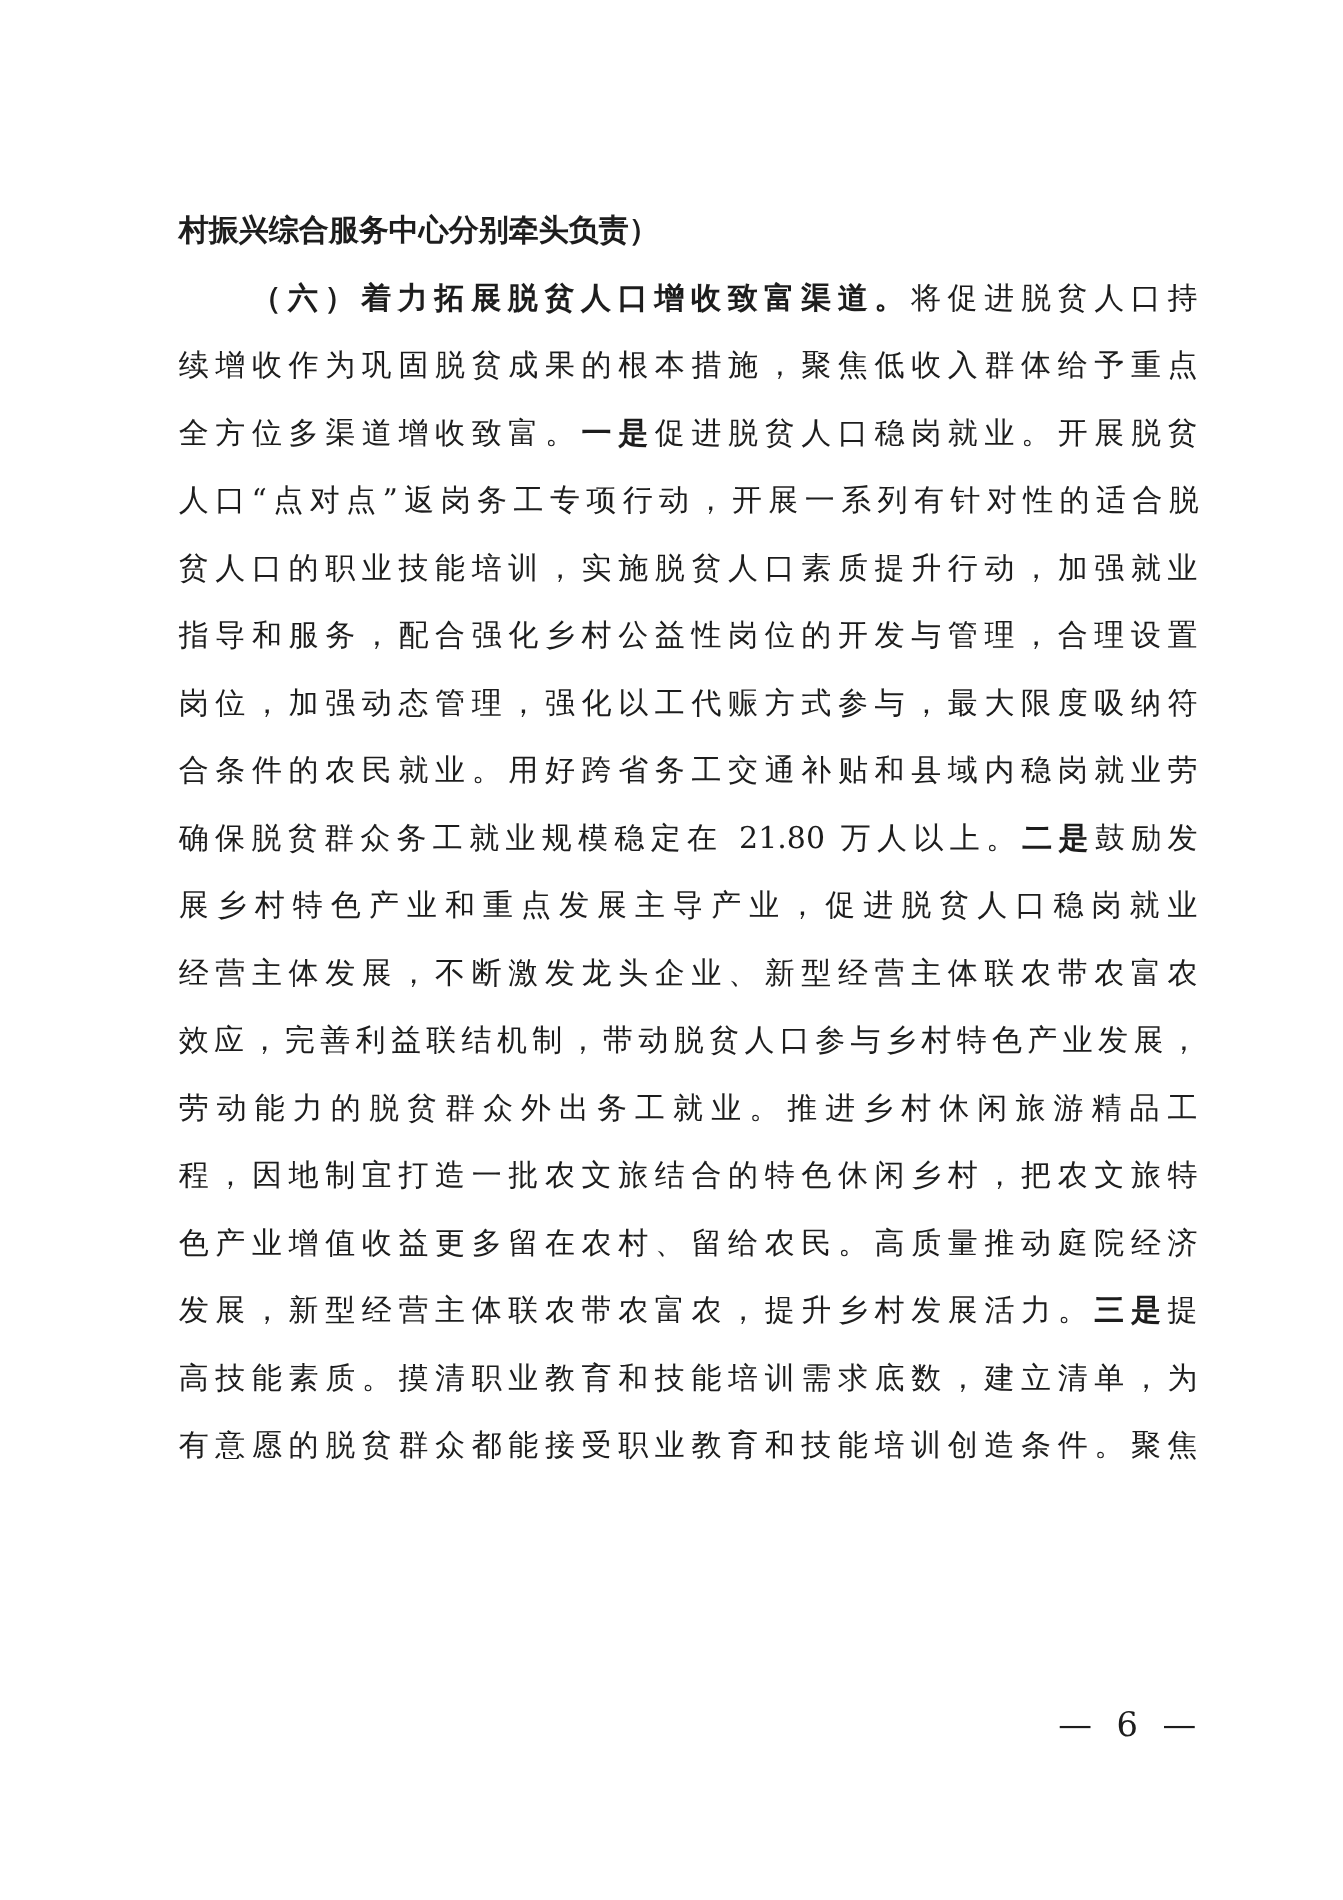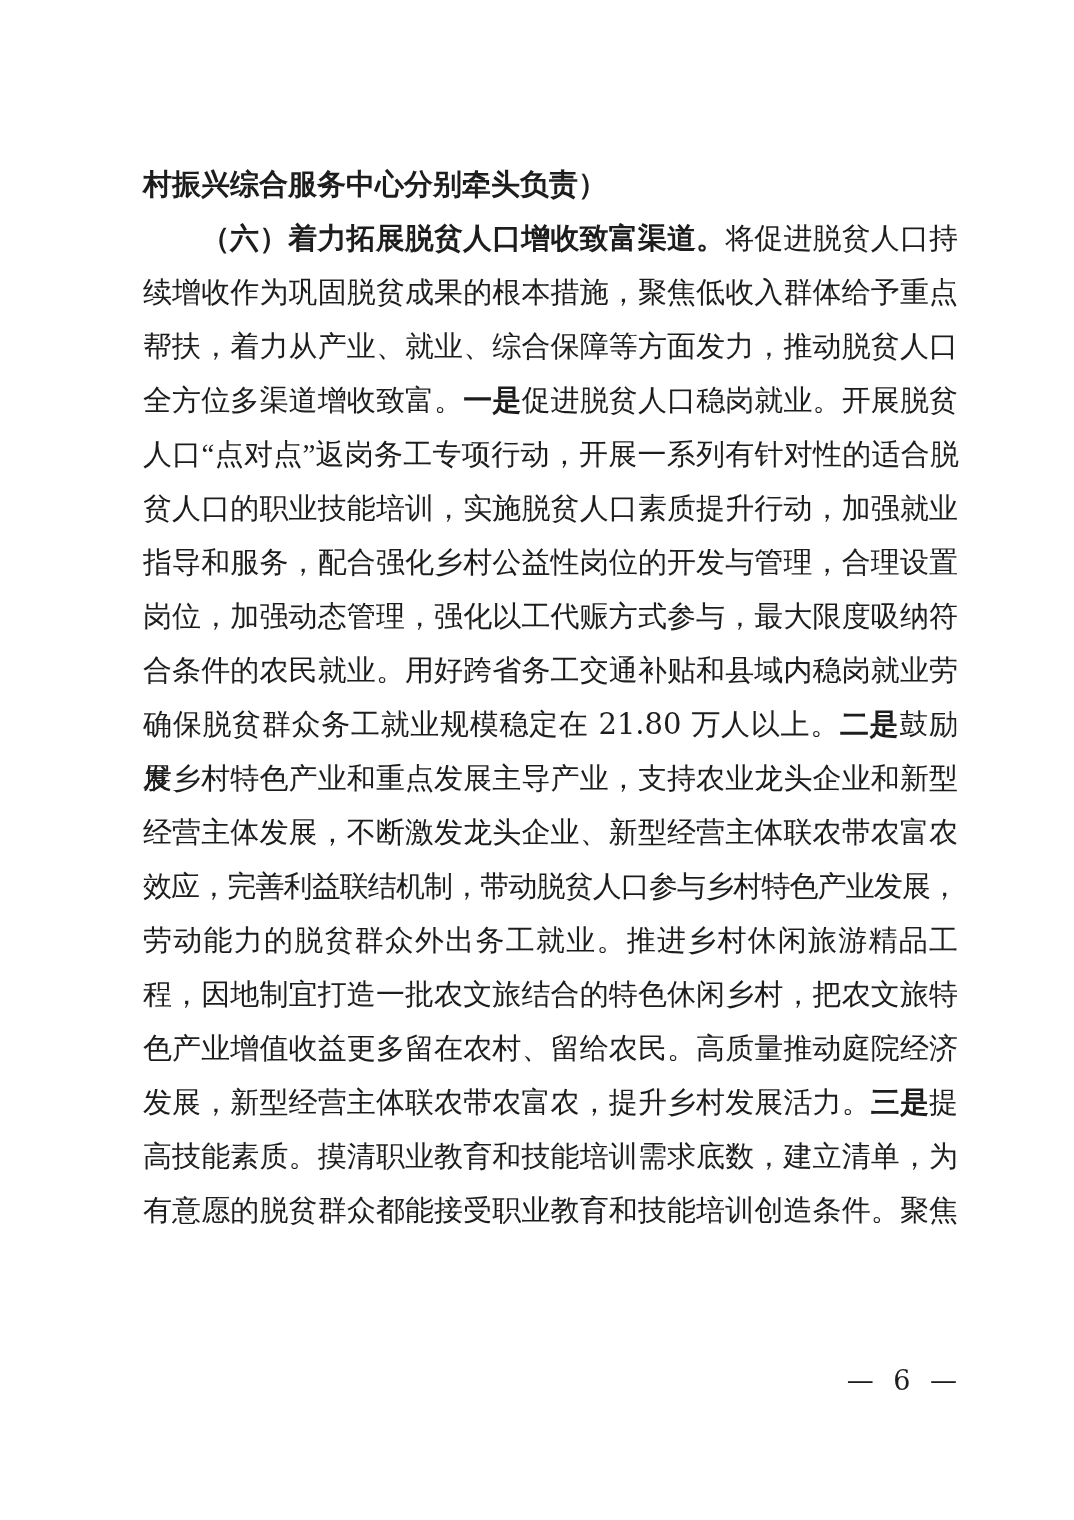--- a/index.html
+++ b/index.html
@@ -12,41 +12,40 @@
     height: 1520px;
     background: #ffffff;
     overflow: hidden;
     font-family: "DejaVu Serif", "Liberation Serif", serif;
   }
   .doc-body {
     position: absolute;
     left: 143px;
     top: 157px;
     width: 815px;
-    font-size: 29px;
+    font-size: 24px;
     line-height: 54px;
     color: #1d1d1d;
   }
   .line {
     height: 54px;
     text-align: justify;
     text-align-last: justify;
     text-justify: inter-character;
     white-space: normal;
     overflow: visible;
   }
   .line.paragraph-start {
     text-indent: 58px;
   }
   .line.paragraph-end {
     text-align-last: left;
   }
   .line.tight {
     letter-spacing: -1.05px;
-    font-family: Liberation Serif, serif;
   }
   .run {
     font-weight: normal;
   }
   .run.bold {
     font-weight: bold;
   }
   .footer-page-number {
     position: absolute;
     top: 1364px;
@@ -59,29 +58,28 @@
   }
 </style>
 </head>
 <body>
 
 <div class="page" style="background: rgb(255, 255, 255);">
   <div class="doc-body" id="doc-body" style="color: rgb(29, 29, 29);">
       <div class="line paragraph-end"><span class="run bold">村振兴综合服务中心分别牵头负责）</span></div>
       <div class="line paragraph-start"><span class="run bold">（六）着力拓展脱贫人口增收致富渠道。</span><span class="run">将促进脱贫人口持</span></div>
       <div class="line"><span class="run">续增收作为巩固脱贫成果的根本措施，聚焦低收入群体给予重点</span></div>
-      <div class="line"><span class="run">帮扶，着力从产业、就业、综合保障等方面发力，推动脱贫人口</span></div>
       <div class="line"><span class="run">全方位多渠道增收致富。</span><span class="run bold">一是</span><span class="run">促进脱贫人口稳岗就业。开展脱贫</span></div>
       <div class="line tight"><span class="run">人口“点对点”返岗务工专项行动，开展一系列有针对性的适合脱</span></div>
       <div class="line"><span class="run">贫人口的职业技能培训，实施脱贫人口素质提升行动，加强就业</span></div>
       <div class="line"><span class="run">指导和服务，配合强化乡村公益性岗位的开发与管理，合理设置</span></div>
       <div class="line"><span class="run">岗位，加强动态管理，强化以工代赈方式参与，最大限度吸纳符</span></div>
       <div class="line"><span class="run">合条件的农民就业。用好跨省务工交通补贴和县域内稳岗就业劳</span></div>
       <div class="line"><span class="run">确保脱贫群众务工就业规模稳定在 21.80 万人以上。</span><span class="run bold">二是</span><span class="run">鼓励发</span></div>
-      <div class="line"><span class="run">展乡村特色产业和重点发展主导产业，支持农业龙头企业和新型</span></div>
+      <div class="line"><span class="run">展乡村特色产业和重点发展主导产业，促进脱贫人口稳岗就业</span></div>
       <div class="line"><span class="run">经营主体发展，不断激发龙头企业、新型经营主体联农带农富农</span></div>
       <div class="line tight"><span class="run">效应，完善利益联结机制，带动脱贫人口参与乡村特色产业发展，</span></div>
       <div class="line"><span class="run">劳动能力的脱贫群众外出务工就业。推进乡村休闲旅游精品工</span></div>
       <div class="line"><span class="run">程，因地制宜打造一批农文旅结合的特色休闲乡村，把农文旅特</span></div>
       <div class="line"><span class="run">色产业增值收益更多留在农村、留给农民。高质量推动庭院经济</span></div>
       <div class="line"><span class="run">发展，新型经营主体联农带农富农，提升乡村发展活力。</span><span class="run bold">三是</span><span class="run">提</span></div>
       <div class="line"><span class="run">高技能素质。摸清职业教育和技能培训需求底数，建立清单，为</span></div>
       <div class="line"><span class="run">有意愿的脱贫群众都能接受职业教育和技能培训创造条件。聚焦</span></div>
     </div>
   <div class="footer-page-number">— 6 —</div>

